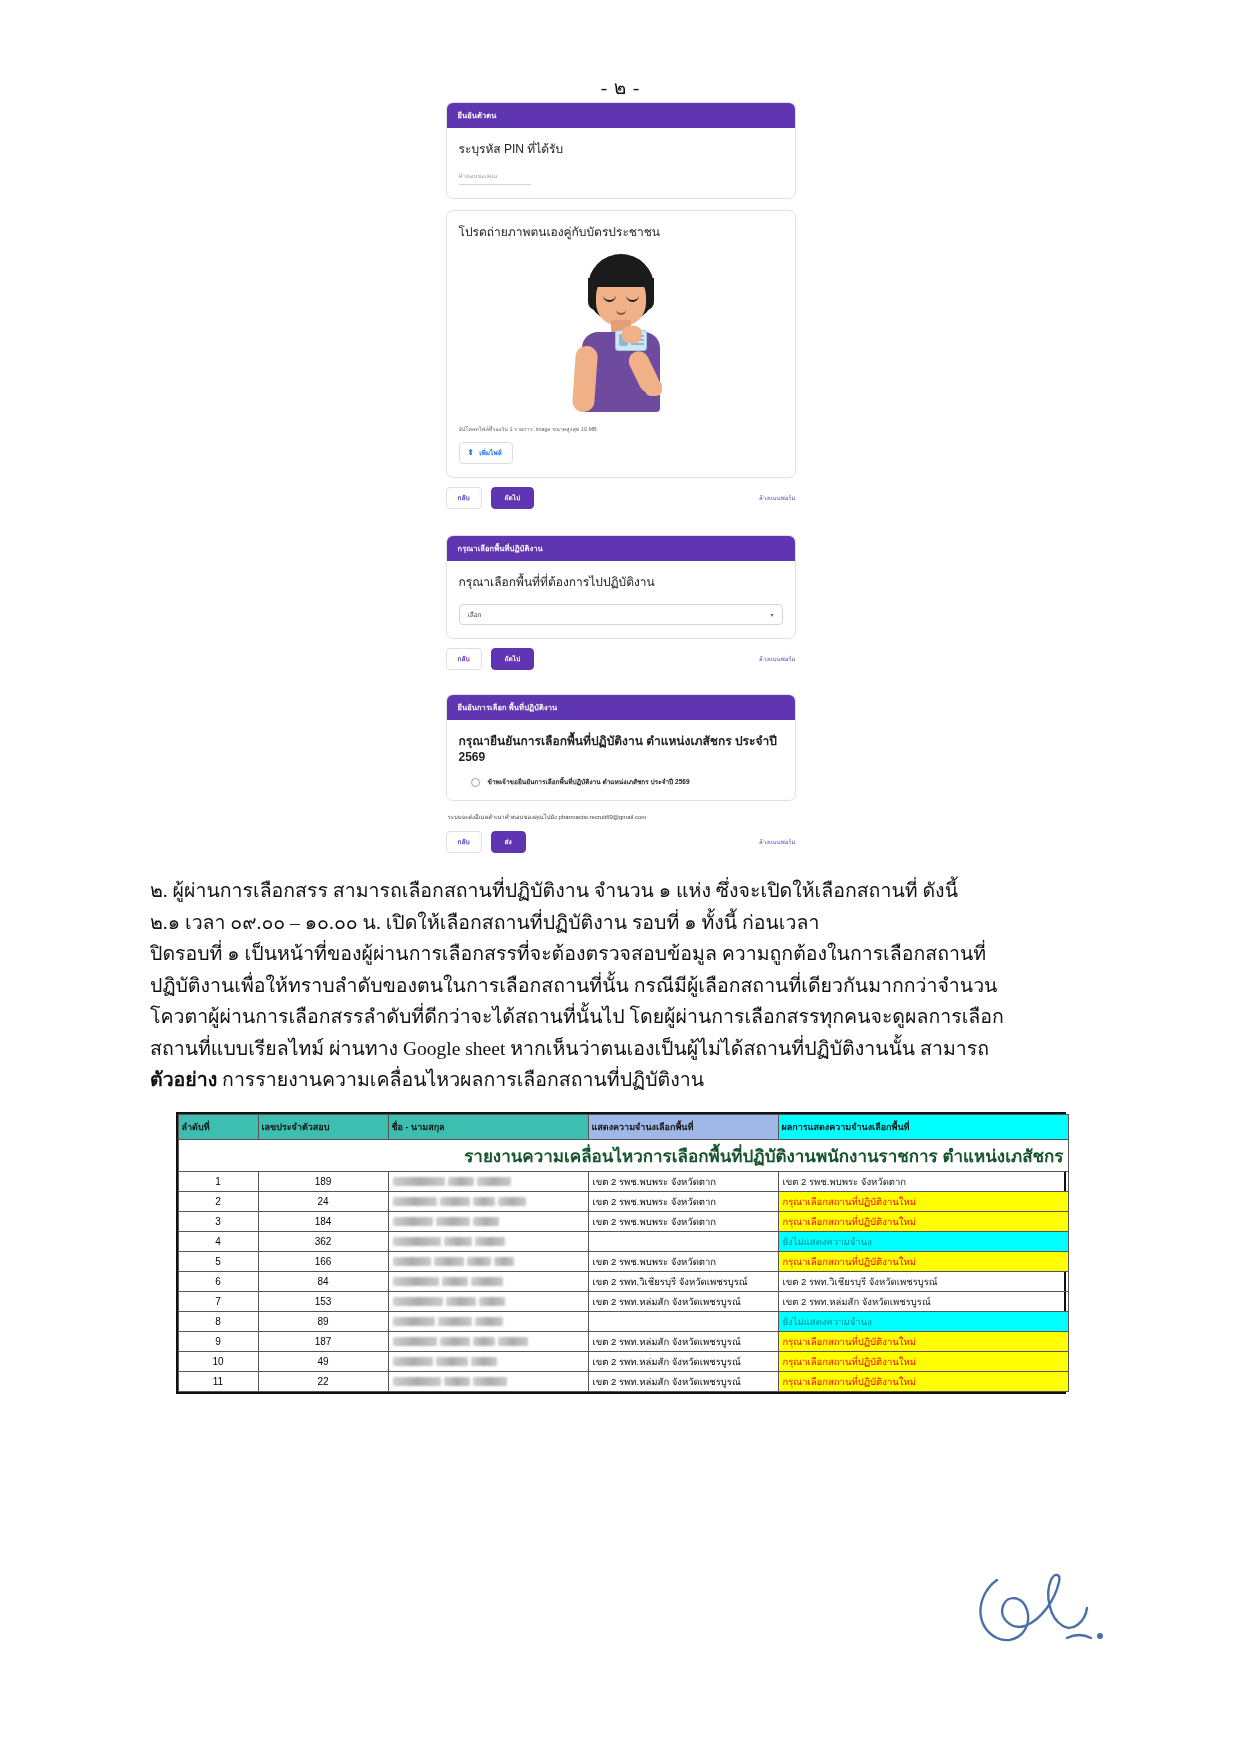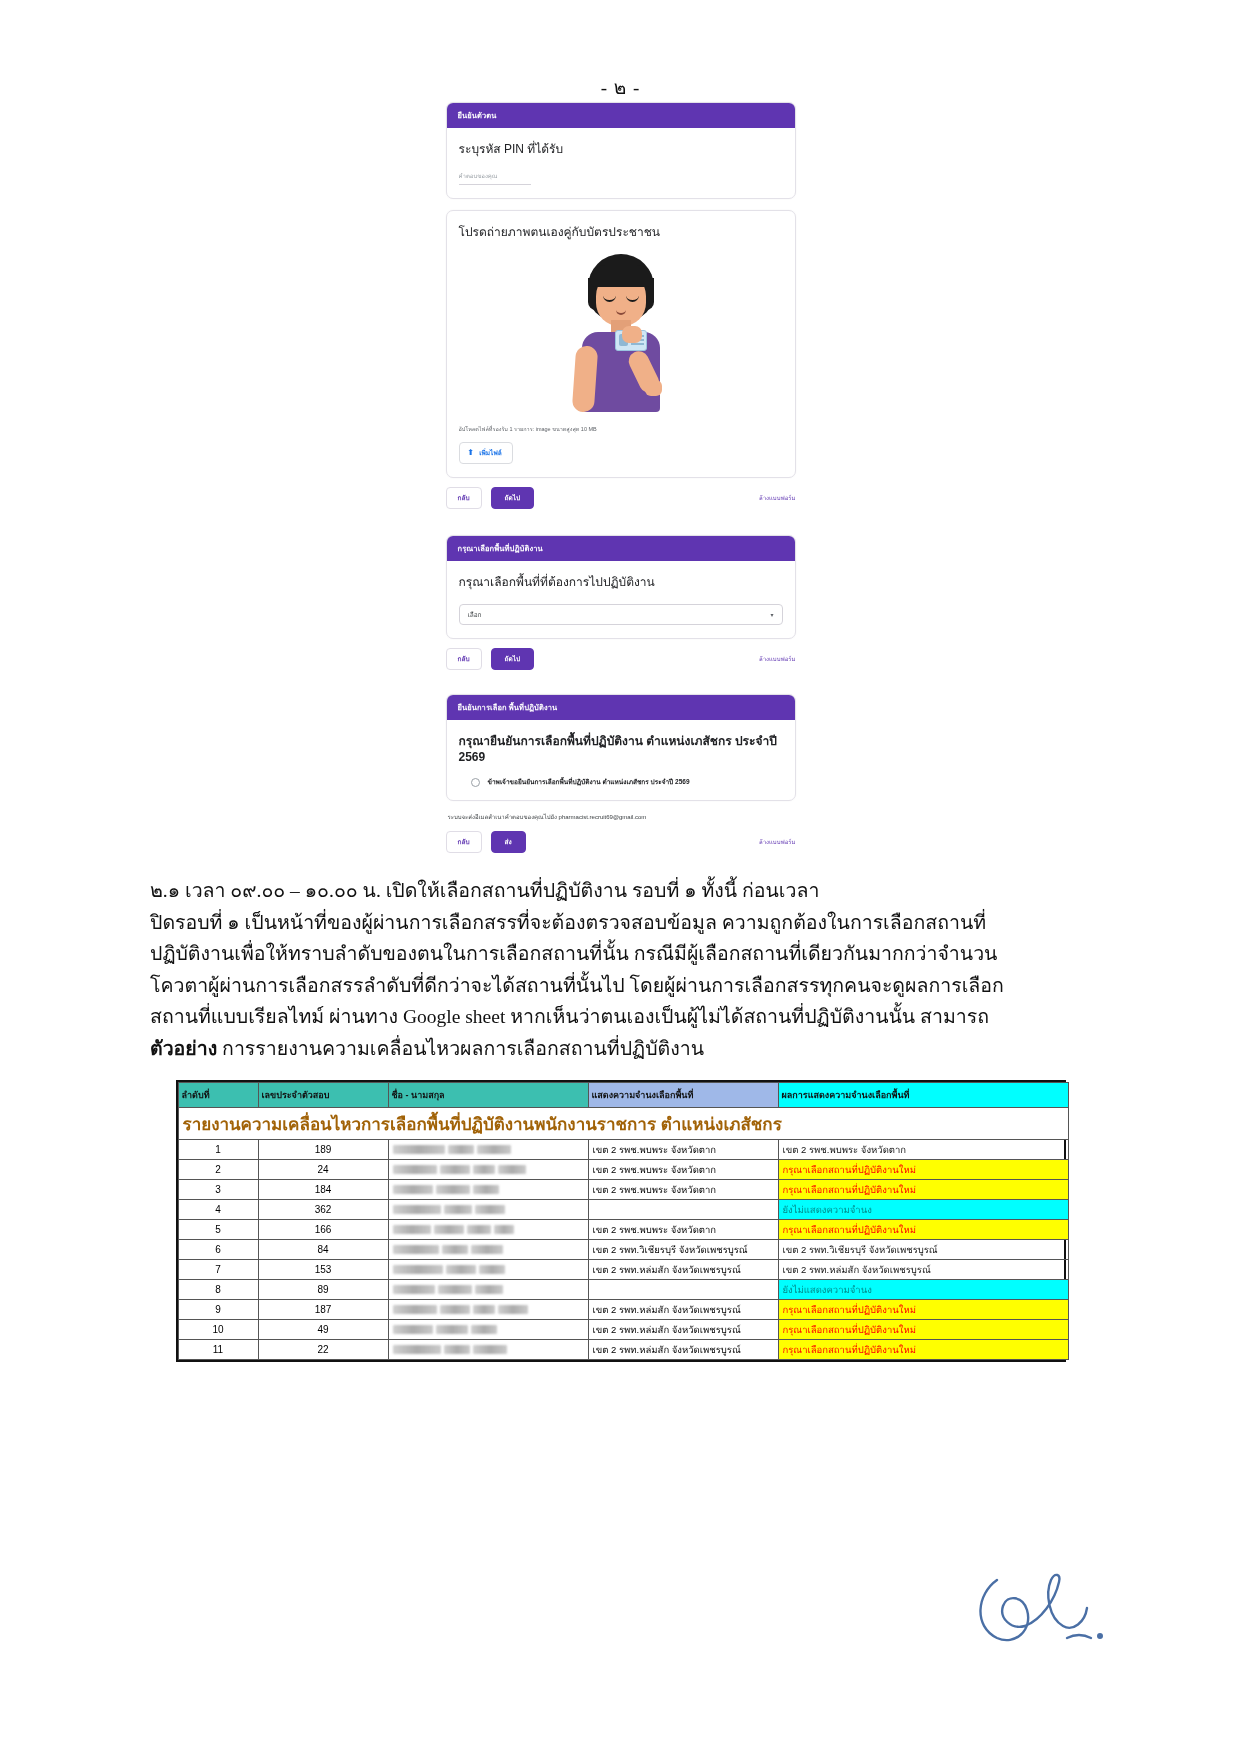--- a/index.html
+++ b/index.html
@@ -211,23 +211,23 @@
     width:890px; margin:16px auto 0 auto;
     border:2px solid #111;
     background:#fff;
   }
   table.rep { border-collapse:collapse; width:100%; table-layout:fixed; }
   table.rep th, table.rep td {
     border:1px solid #555; padding:2px 4px;
     font-family:"Liberation Sans","DejaVu Sans",sans-serif;
   }
   .tbl-title {
-    font-size:17px; font-weight:700; color:#a16207;
+    font-size:17px; font-weight:700; color:#14532d;
     padding:4px 6px 5px 6px; border:none; border-bottom:1px solid #111;
-    background:#fff; text-align:left;
+    background:#fff; text-align:right;
     font-family:"Liberation Serif","DejaVu Serif",serif;
   }
   thead.hdr th {
     font-size:9px; font-weight:700; text-align:left; color:#111;
     padding:5px 3px;
   }
   .h-teal { background:#3cbfb0; }
   .h-blue { background:#9fb8e8; }
   .h-cyan { background:#00ffff; }
   td.c-num { text-align:center; font-size:10px; }
@@ -353,20 +353,21 @@
     <div class="card-actions">
       <div class="btn-ghost">กลับ</div>
       <div class="btn-filled">ส่ง</div>
       <div class="clear-link">ล้างแบบฟอร์ม</div>
     </div>
   </div>
 
 </div>
 
 <div class="doc-body">
+  <p>๒. ผู้ผ่านการเลือกสรร สามารถเลือกสถานที่ปฏิบัติงาน จำนวน ๑ แห่ง ซึ่งจะเปิดให้เลือกสถานที่ ดังนี้</p>
   <p class="indent1">๒.๑ เวลา ๐๙.๐๐ – ๑๐.๐๐ น. เปิดให้เลือกสถานที่ปฏิบัติงาน รอบที่ ๑ ทั้งนี้ ก่อนเวลา</p>
   <p>ปิดรอบที่ ๑ เป็นหน้าที่ของผู้ผ่านการเลือกสรรที่จะต้องตรวจสอบข้อมูล ความถูกต้องในการเลือกสถานที่</p>
   <p>ปฏิบัติงานเพื่อให้ทราบลำดับของตนในการเลือกสถานที่นั้น กรณีมีผู้เลือกสถานที่เดียวกันมากกว่าจำนวน</p>
   <p>โควตาผู้ผ่านการเลือกสรรลำดับที่ดีกว่าจะได้สถานที่นั้นไป โดยผู้ผ่านการเลือกสรรทุกคนจะดูผลการเลือก</p>
   <p>สถานที่แบบเรียลไทม์ ผ่านทาง Google sheet หากเห็นว่าตนเองเป็นผู้ไม่ได้สถานที่ปฏิบัติงานนั้น สามารถ</p>
 
   <p class="example-line"><b>ตัวอย่าง</b><span> การรายงานความเคลื่อนไหวผลการเลือกสถานที่ปฏิบัติงาน</span></p>
 </div>
 
 <div class="table-wrap">

